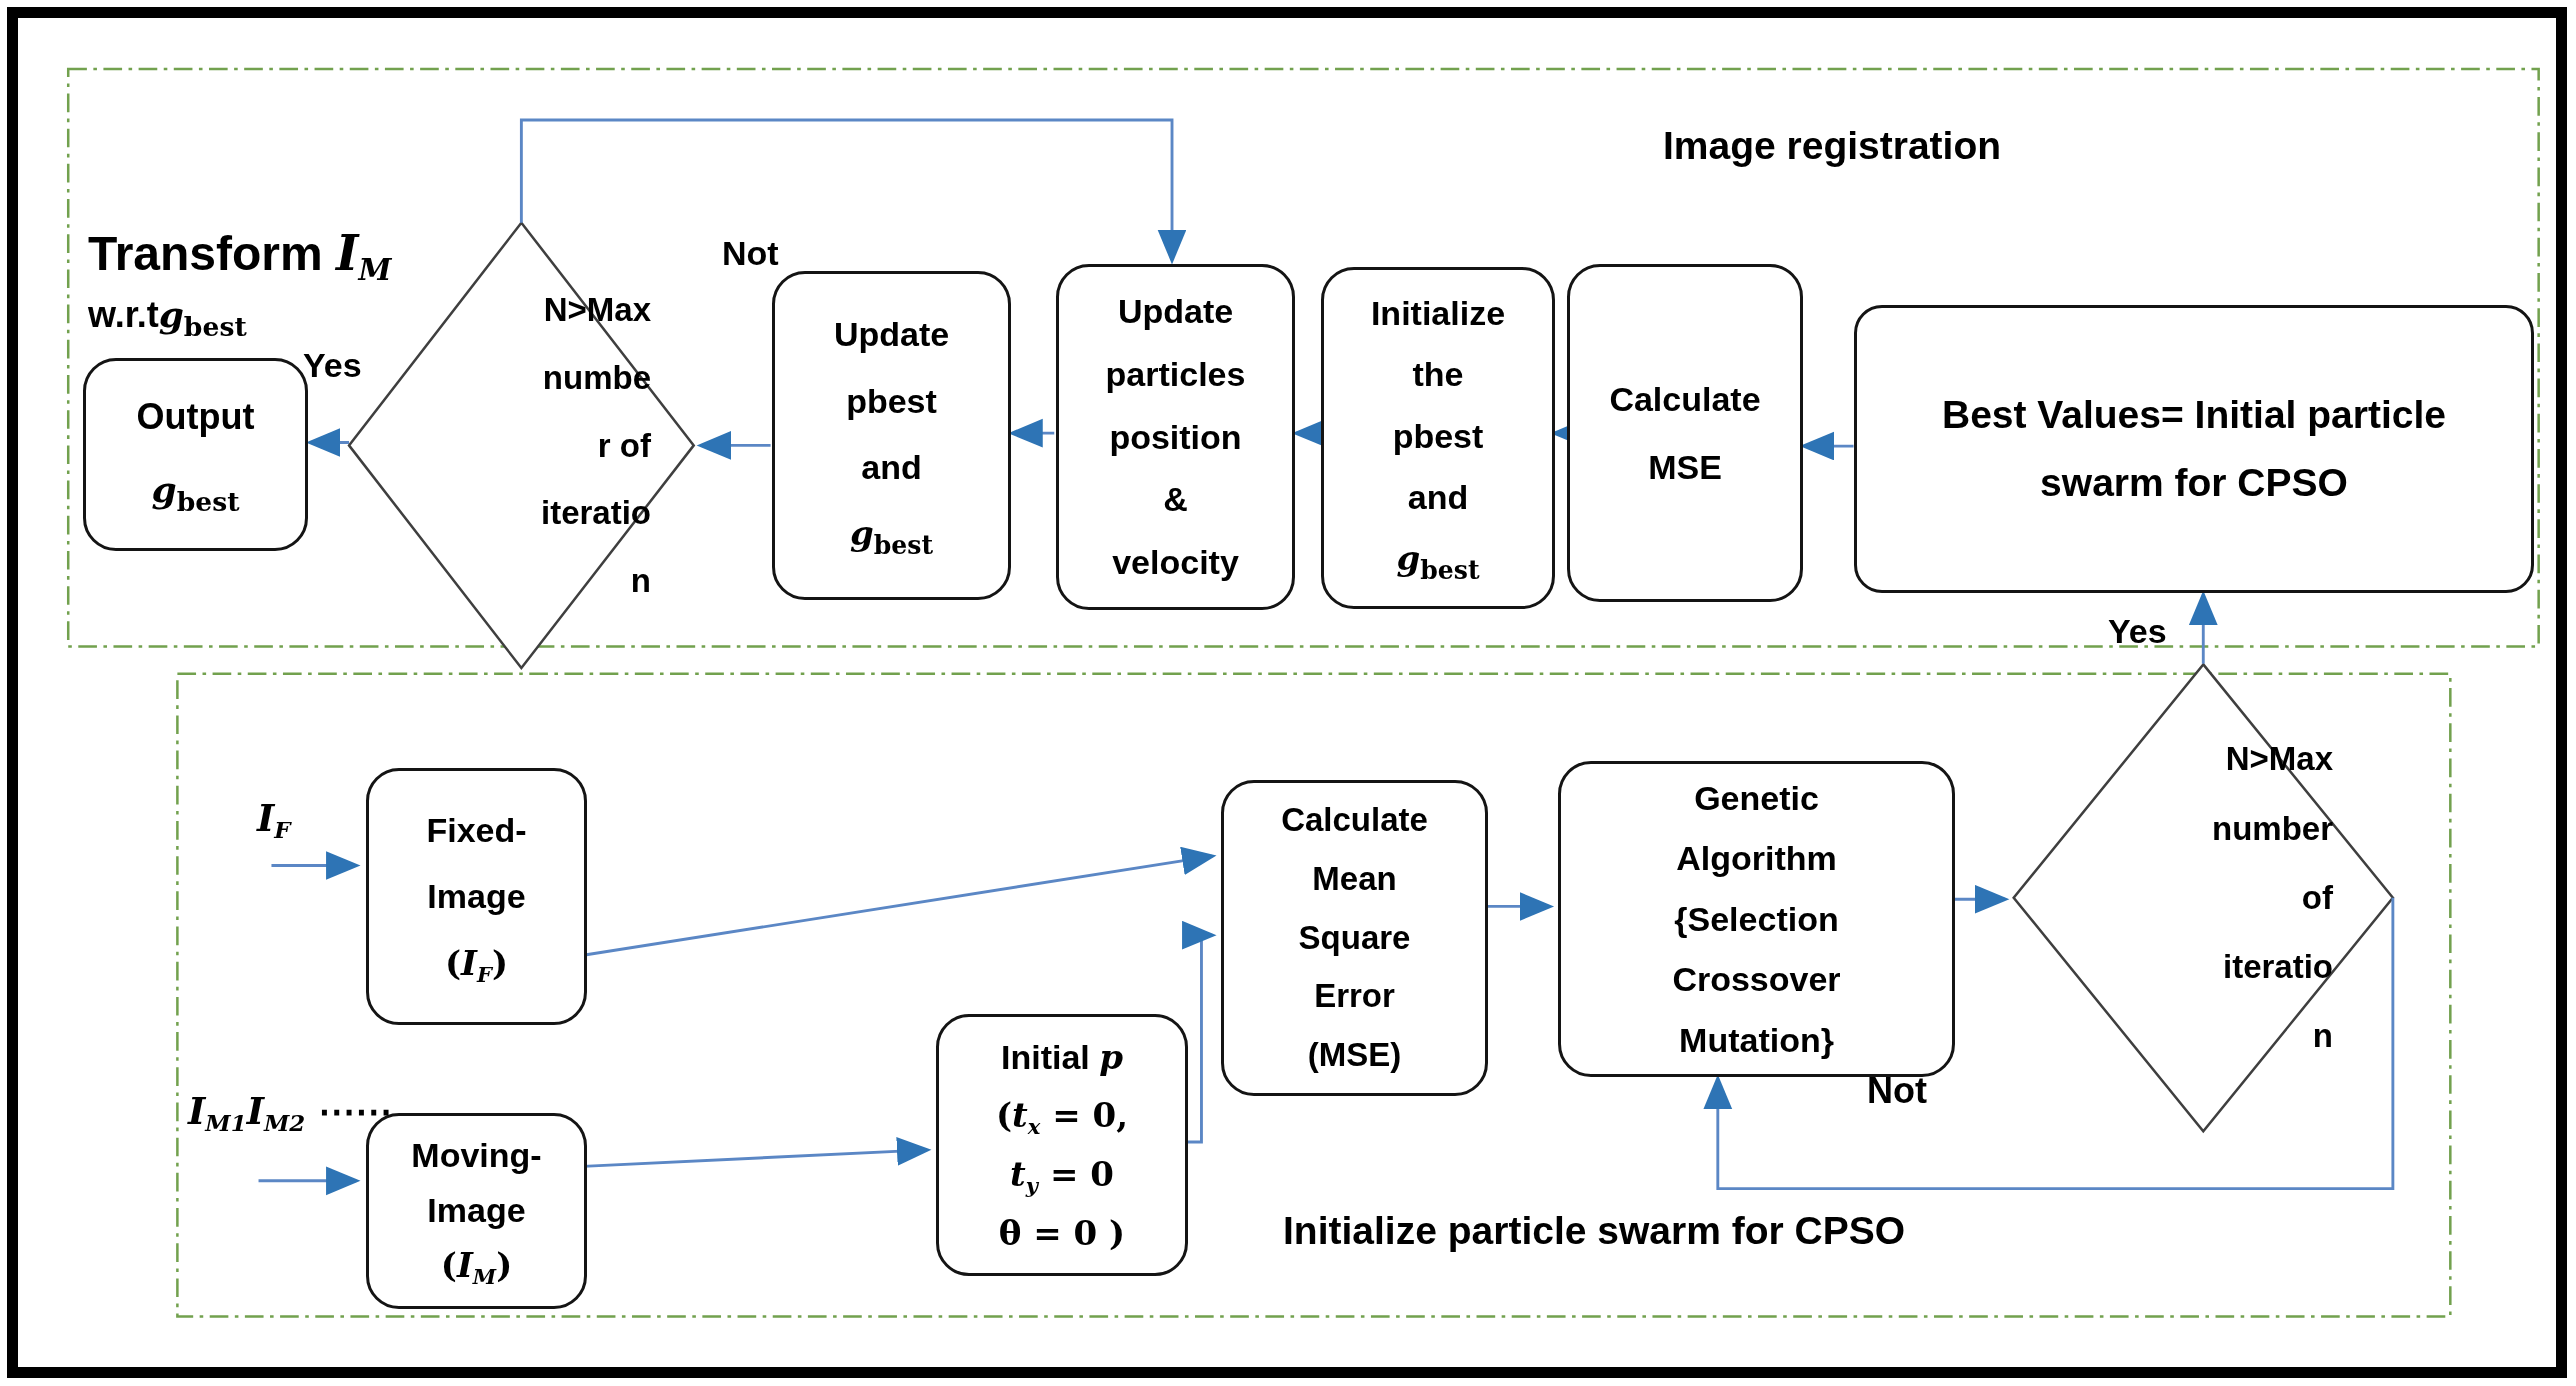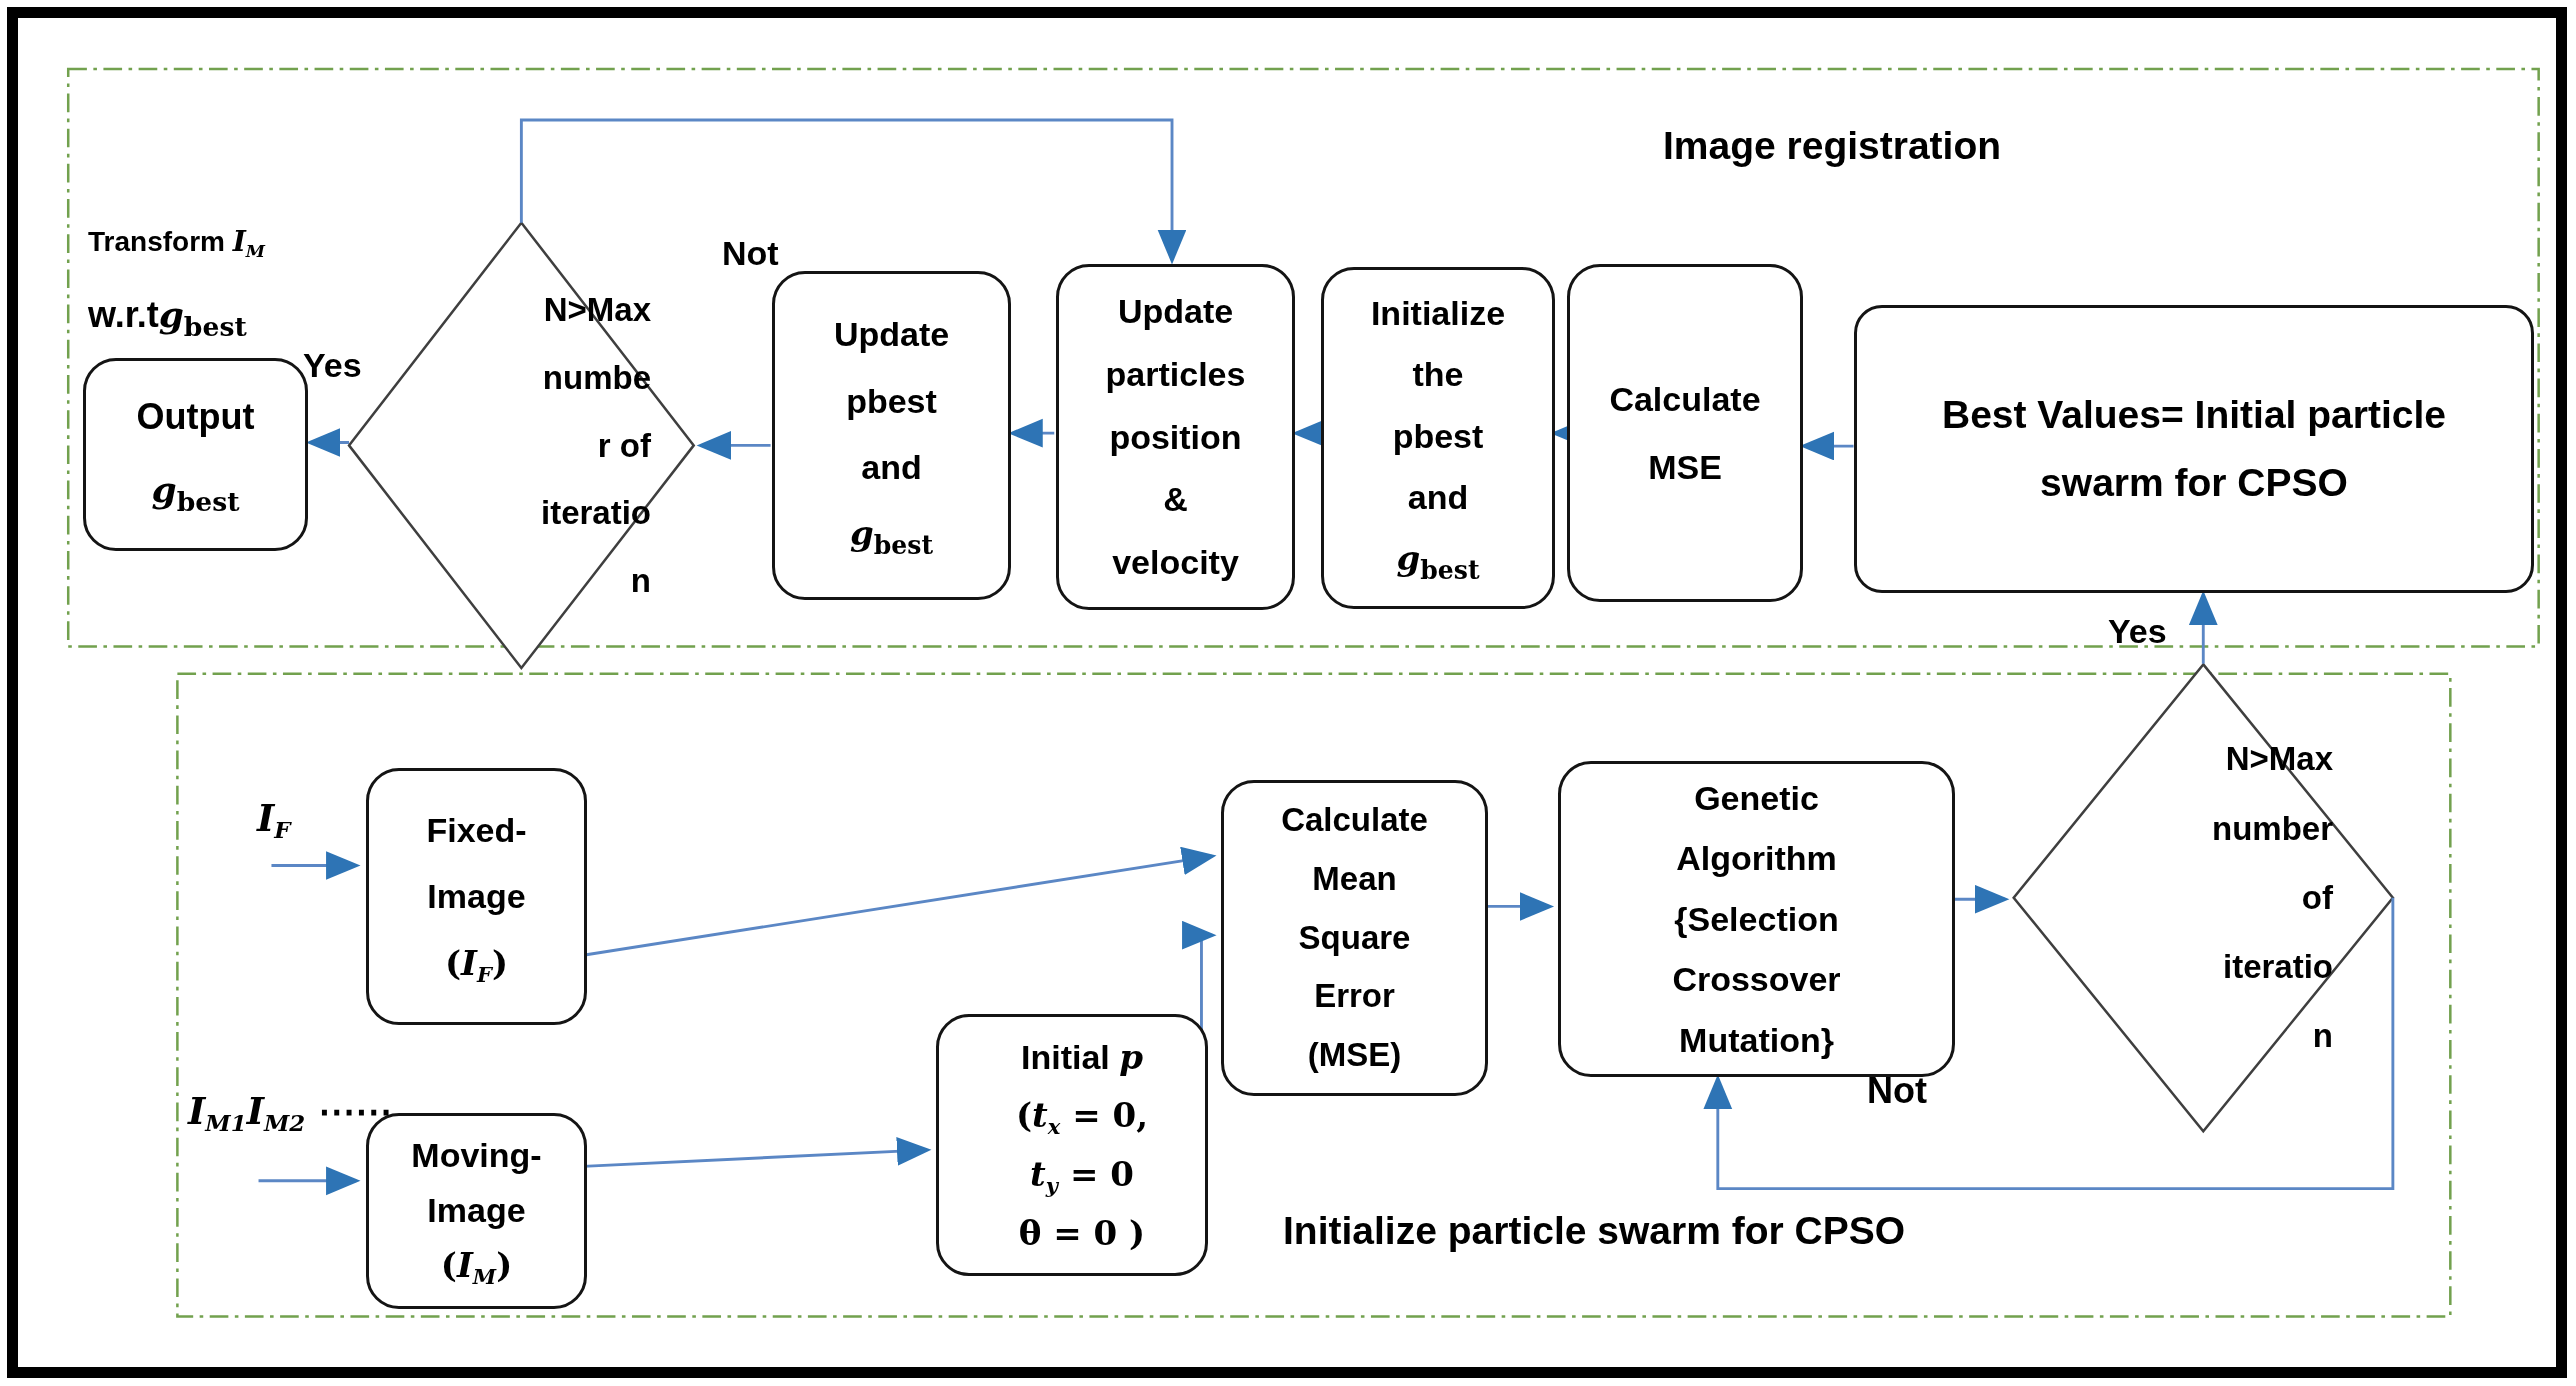--- a/index.html
+++ b/index.html
@@ -134,21 +134,21 @@
     <div>Image</div>
     <div><span class="srf">(</span><span class="mi">I</span><span class="mi sub">F</span><span class="srf">)</span></div>
   </div>
 
   <div class="node" style="left:366px;top:1113px;width:215px;height:190px;line-height:1.62;text-align:right;">
     <div>Moving-</div>
     <div>Image</div>
     <div><span class="srf">(</span><span class="mi">I</span><span class="mi sub">M</span><span class="srf">)</span></div>
   </div>
 
-  <div class="node" style="left:936px;top:1014px;width:246px;height:256px;font-size:34px;line-height:1.72;padding-left:20px;">
+  <div class="node" style="left:936px;top:1014px;width:246px;height:256px;font-size:34px;line-height:1.72;">
     <div><span>Initial </span><span class="mi">p</span></div>
     <div><span class="srf">(</span><span class="mi">t</span><span class="mi sub">x</span><span class="srf"> = 0,</span></div>
     <div><span class="mi">t</span><span class="mi sub">y</span><span class="srf"> = 0</span></div>
     <div><span class="srf">θ = 0 )</span></div>
   </div>
 
   <div class="node" style="left:1221px;top:780px;width:261px;height:310px;font-size:33px;line-height:1.78;">
     <div>Calculate</div>
     <div>Mean</div>
     <div>Square</div>
@@ -167,21 +167,21 @@
   <div class="dtext" style="left:2074px;top:700px;width:259px;height:395px;line-height:2.1;">
     <div>N&gt;Max</div>
     <div>number</div>
     <div>of</div>
     <div>iteratio</div>
     <div>n</div>
   </div>
 
   <div class="lbl" style="left:1663px;top:124px;font-size:39px;text-align:center;">Image registration</div>
 
-  <div class="lbl" style="left:88px;top:225px;font-size:28px;"><span>Transform </span><span class="mi">I</span><span class="mi sub">M</span></div>
+  <div class="lbl" style="left:88px;top:225px;font-size:48px;"><span>Transform </span><span class="mi">I</span><span class="mi sub">M</span></div>
   <div class="lbl" style="left:88px;top:293px;font-size:36px;"><span>w.r.t</span><span class="mi">g</span><span class="srf sub2">best</span></div>
 
   <div class="lbl" style="left:303px;top:346px;font-size:34px;">Yes</div>
   <div class="lbl" style="left:722px;top:234px;font-size:34px;">Not</div>
 
   <div class="lbl" style="left:257px;top:796px;font-size:37px;"><span class="mi">I</span><span class="mi sub">F</span></div>
   <div class="lbl" style="left:188px;top:1089px;font-size:37px;"><span class="mi">I</span><span class="mi sub">M1</span><span class="mi">I</span><span class="mi sub">M2</span><span class="srf"> ⋯⋯</span></div>
 
   <div class="lbl" style="left:2108px;top:612px;font-size:34px;">Yes</div>
   <div class="lbl" style="left:1867px;top:1070px;font-size:36px;">Not</div>

